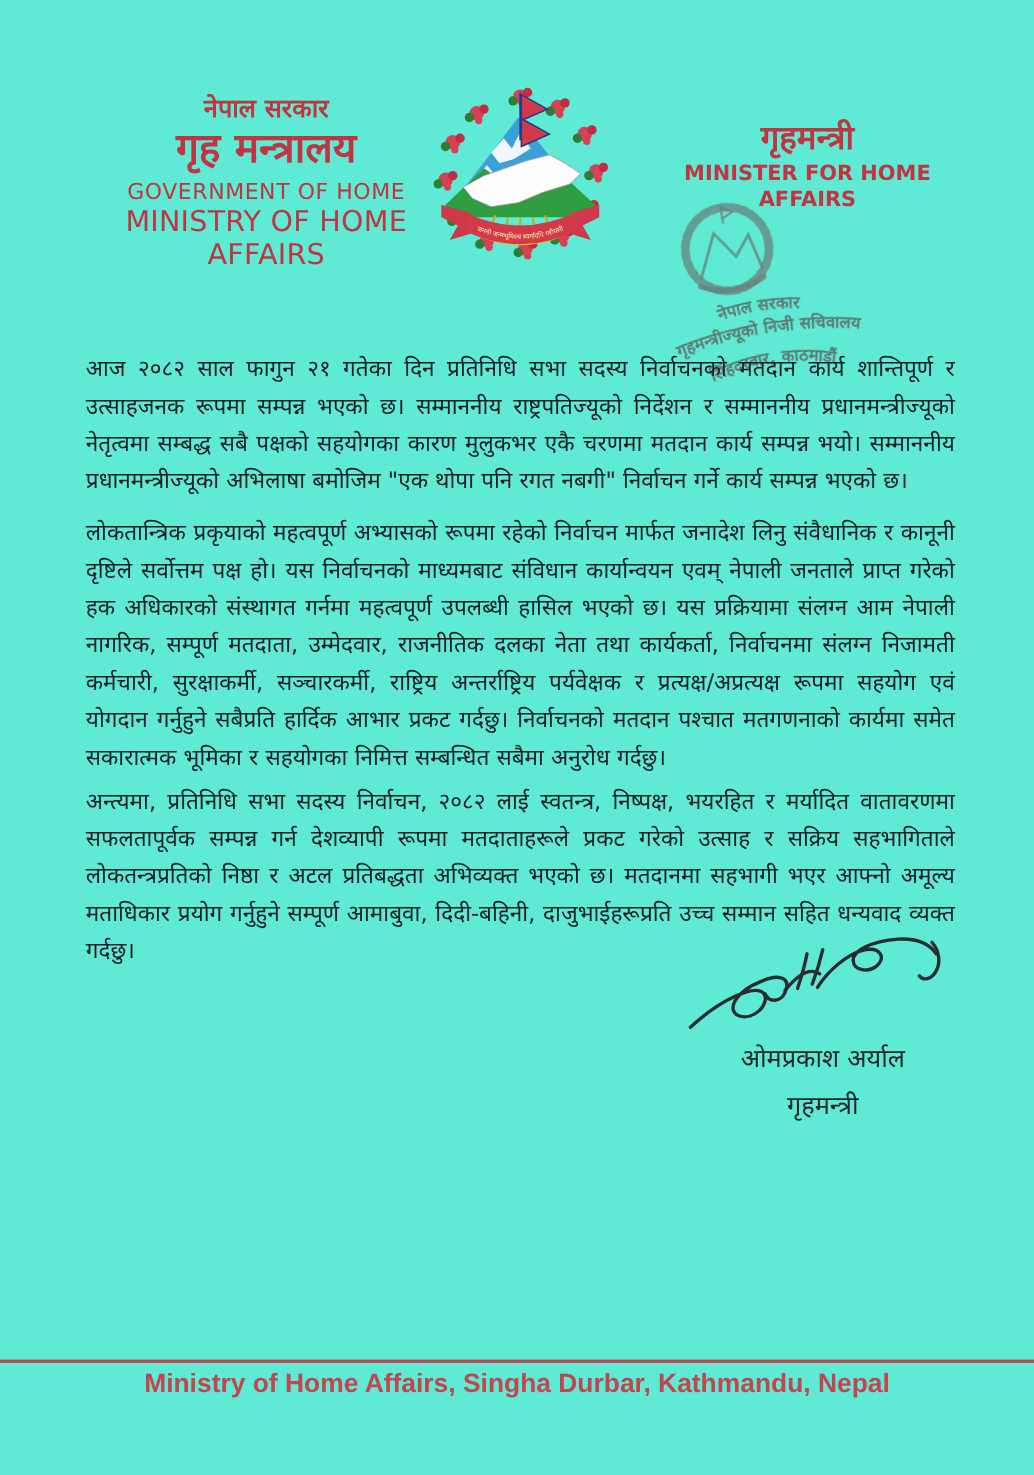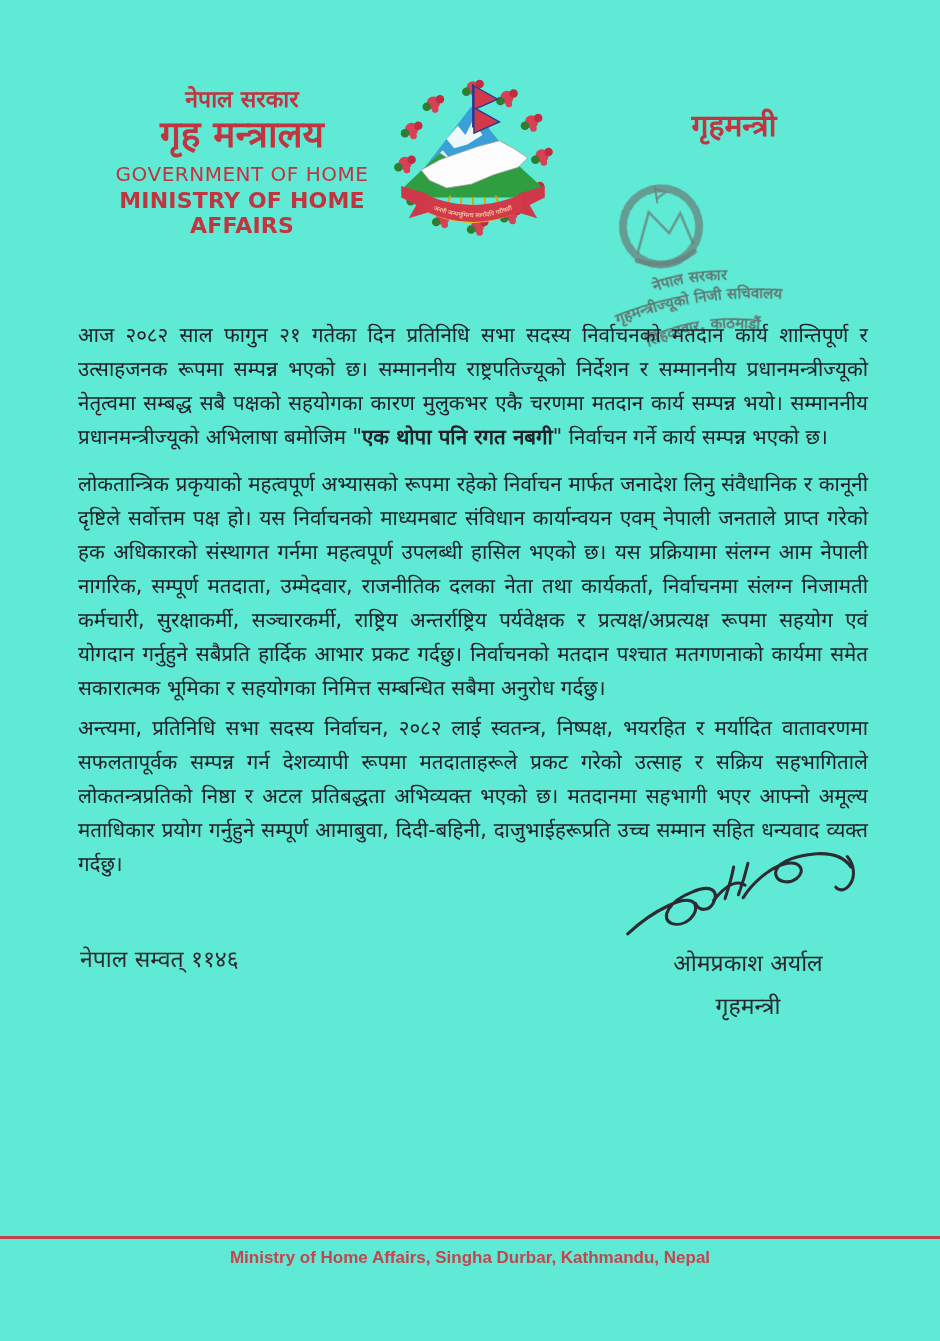--- a/index.html
+++ b/index.html
@@ -13,21 +13,21 @@
     color:#1f1f26;
   }
   
   .hdr-left{
     position:absolute;left:72px;top:86px;width:340px;
     text-align:center;color:#c0353f;line-height:1.15;
   }
   .hdr-left .np1{font-size:23px;font-weight:bold;}
   .hdr-left .np2{font-size:37px;font-weight:bold;margin-top:2px;}
   .hdr-left .en1{font-size:20px;font-weight:500;margin-top:6px;letter-spacing:.5px;}
-  .hdr-left .en2{font-size:22px;font-weight:bold;margin-top:2px;letter-spacing:.2px;}
+  .hdr-left .en2{font-size:26px;font-weight:normal;margin-top:2px;letter-spacing:.2px;}
   .emblem-wrap{position:absolute;left:388px;top:70px;width:170px;height:168px;}
   .hdr-right{
     position:absolute;left:578px;top:108px;width:312px;
     text-align:center;color:#c0353f;line-height:1.2;
   }
   .hdr-right .np{font-size:30px;font-weight:bold;}
   .hdr-right .en{font-size:19px;font-weight:bold;margin-top:3px;}
   .stamp-wrap{
     position:absolute;left:562px;top:172px;width:260px;height:180px;
     transform:rotate(-9deg);opacity:.82;filter:blur(.2px);
@@ -38,41 +38,41 @@
     text-align:center;font-size:27px;font-weight:bold;color:#1c1c22;
     letter-spacing:1px;
   }
   
   .body-text{
     position:absolute;left:78px;top:318px;width:790px;
     font-size:20.5px;line-height:34px;text-align:justify;color:#202028;
   }
   .body-text p{margin:0 0 13px 0;}
   .body-text p.tight{margin-bottom:6px;}
-  .bold-quote{font-weight:bold;}
+  .bold-quote{font-weight:normal;}
   
   .sig-ink{position:absolute;left:612px;top:848px;width:270px;height:105px;}
   .date-block{
     position:absolute;left:80px;top:938px;
     font-size:23px;line-height:42px;color:#2b2b30;
   }
   .signer-block{
     position:absolute;left:628px;top:942px;width:240px;
     text-align:center;font-size:23px;line-height:43px;color:#26262c;
   }
   
   .footer-rule{
     position:absolute;left:0;top:1236px;width:940px;height:3px;
     background:#c2434d;
   }
   .footer-text{
     position:absolute;left:0;top:1243px;width:940px;
     text-align:center;color:#c4454f;
     font-family:"Liberation Sans","DejaVu Sans",sans-serif;
-    font-size:17px;font-weight:bold;line-height:29px;
+    font-size:24px;font-weight:bold;line-height:29px;
   }
 </style>
 </head>
 <body>
 
 <div class="page">
 
   <div class="hdr-left">
     <div class="np1">नेपाल सरकार</div>
     <div class="np2">गृह मन्त्रालय</div>
@@ -125,20 +125,21 @@
       </text>
 
       <line x1="90" y1="12" x2="90" y2="58" stroke="#2b3a8c" stroke-width="2"></line>
       <polygon points="91,14 116,28 91,39" fill="#d23a4a" stroke="#2b3a8c" stroke-width="1.5"></polygon>
       <polygon points="91,37 118,52 91,64" fill="#d23a4a" stroke="#2b3a8c" stroke-width="1.5"></polygon>
     </svg>
   </div>
 
   <div class="hdr-right">
     <div class="np">गृहमन्त्री</div>
+    <div class="en">MINISTER FOR HOME AFFAIRS</div>
   </div>
 
   <div class="stamp-wrap">
     <svg viewBox="0 0 260 180" width="260" height="180" aria-hidden="true">
       <g stroke="#6b6b6b" fill="none" stroke-linecap="round">
         <circle cx="105" cy="50" r="38" stroke-width="8" stroke-dasharray="5 4" opacity="0.75"></circle>
         <polyline points="78,72 95,34 112,58 126,40 134,72" stroke-width="2.5" opacity="0.8"></polyline>
         <path d="M 76,80 Q 105,95 134,80" stroke-width="5" opacity="0.8"></path>
         <line x1="105" y1="10" x2="105" y2="26" stroke-width="2" opacity="0.8"></line>
         <polyline points="105,12 115,17 105,22" stroke-width="2" opacity="0.8"></polyline>
@@ -174,21 +175,20 @@
         <path d="M 100,55 C 112,40 124,33 133,39"></path>
         <path d="M 121,20 C 119,31 115,44 112,53"></path>
         <path d="M 136,16 C 133,29 129,41 126,49"></path>
         <path d="M 131,52 C 141,36 159,21 173,17 C 191,12 197,24 187,32 C 179,38 166,36 165,27 C 164,17 182,8 208,6 C 226,5 238,11 244,20"></path>
         <path d="M 240,9 C 247,17 249,29 243,38 C 239,44 232,46 228,41"></path>
       </g>
     </svg>
   </div>
 
   <div class="date-block">
-    <div>नेपाल सम्वत् ११४६</div>
   </div>
 
   <div class="signer-block">
     <div>ओमप्रकाश अर्याल</div>
     <div>गृहमन्त्री</div>
   </div>
 
   <div class="footer-rule"></div>
   <div class="footer-text">
     <div>Ministry of Home Affairs, Singha Durbar, Kathmandu, Nepal</div>

